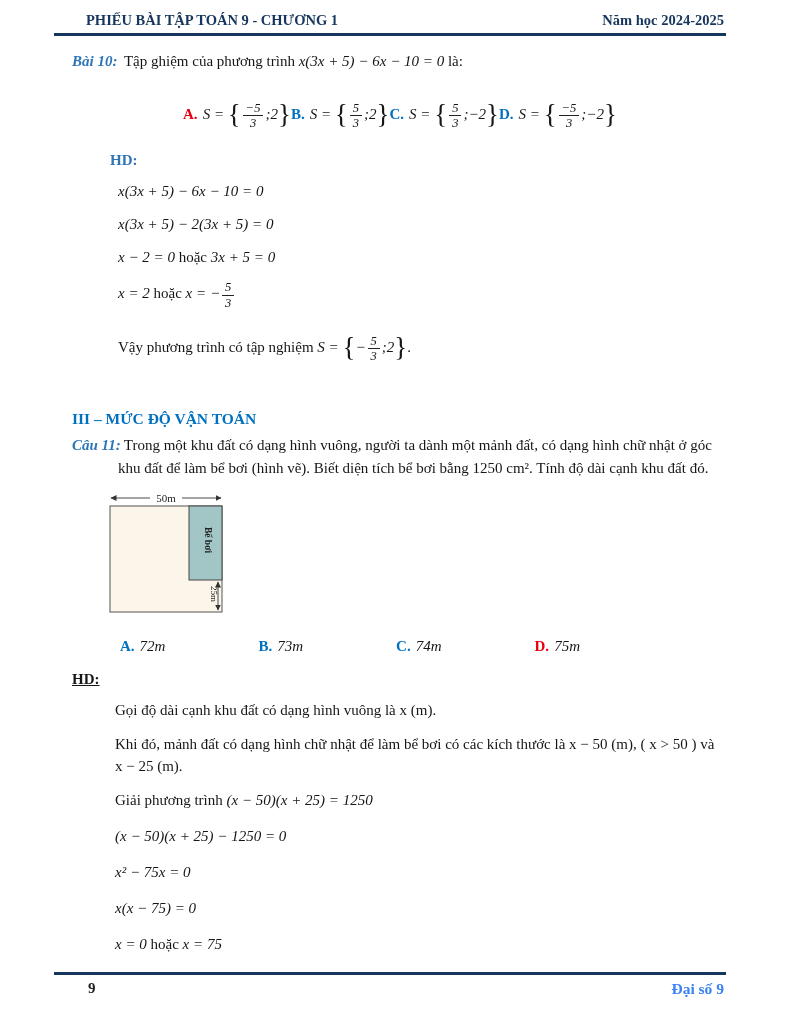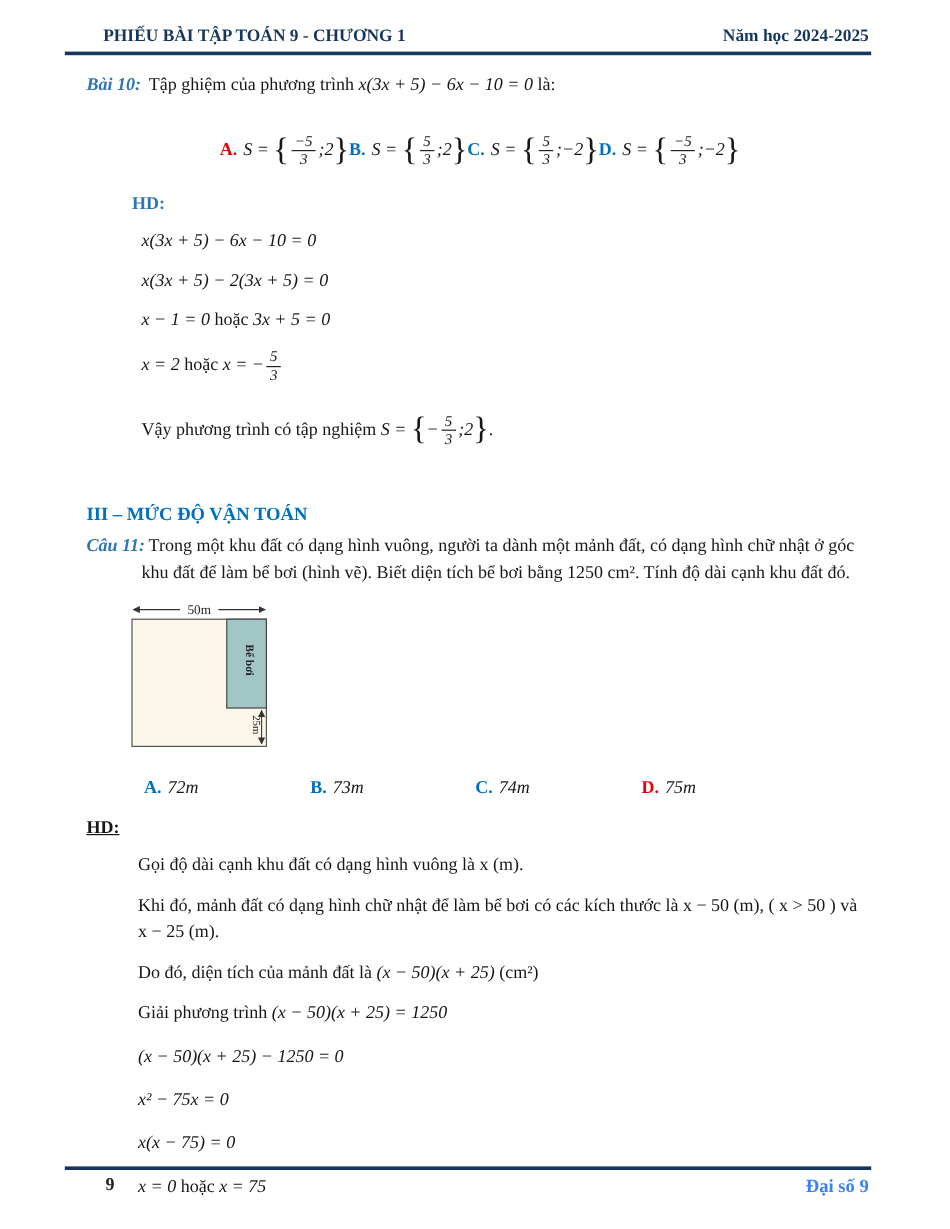--- a/index.html
+++ b/index.html
@@ -3,21 +3,21 @@
 <meta charset="utf-8">
 <style>
   * { margin:0; padding:0; box-sizing:border-box; }
   html,body { background:#ffffff; }
   body {
     width:792px; height:1024px;
     font-family:"Liberation Serif","DejaVu Serif",serif;
     font-size:15px; color:#161616;
     position:relative; overflow:hidden;
   }
-  .page { width:780px; height:1024px; padding:22px 54px 0 54px; position:relative; background:#fff; }
+  .page { width:780px; height:1024px; padding:12px 54px 0 54px; position:relative; background:#fff; }
 
   
   .hdr { display:flex; justify-content:space-between; align-items:baseline;
          padding:0 2px 0 32px; font-weight:bold; color:#17365D; font-size:14.5px; }
   .hdr-rule { border-bottom:3px solid #17365D; margin-top:4px; }
 
   
   .q-label { color:#2E75B6; font-weight:bold; font-style:italic; margin-right:3px; }
   .hd-blue { color:#2E75B6; font-weight:bold; margin:22px 0 4px 56px; }
   .hd-under { font-weight:bold; text-decoration:underline; margin:16px 0 4px 18px; }
@@ -97,21 +97,21 @@
     </div>
     <div class="option">
       <span class="opt-letter blue">D.</span><span class="math"><span>S =</span> <span class="brace">{</span><span class="frac"><span class="fnum">−5</span><span class="fden">3</span></span><span>;−2</span><span class="brace">}</span></span>
     </div>
   </div>
 
   <div class="hd-blue">HD:</div>
   <div class="step math">x(3x + 5) − 6x − 10 = 0</div>
   <div class="step math">x(3x + 5) − 2(3x + 5) = 0</div>
   <div class="step">
-    <span class="math">x − 1 = 0</span>
+    <span class="math">x − 2 = 0</span>
     <span class="upright">hoặc</span>
     <span class="math">3x + 5 = 0</span>
   </div>
   <div class="step">
     <span class="math">x = 2</span>
     <span class="upright">hoặc</span>
     <span class="math">x = −</span><span class="frac math"><span class="fnum">5</span><span class="fden">3</span></span>
   </div>
   <div class="conclusion">
     <span>Vậy phương trình có tập nghiệm</span>
@@ -163,25 +163,20 @@
     </div>
   </div>
 
   <div class="hd-under">HD:</div>
   <div class="sol-line">Gọi độ dài cạnh khu đất có dạng hình vuông là x (m).</div>
   <div class="sol-line">
     <span>Khi đó, mảnh đất có dạng hình chữ nhật để làm bể bơi có các kích thước là x − 50 (m), ( x &gt; 50 ) và</span><br>
     <span>x − 25 (m).</span>
   </div>
   <div class="sol-line">
-    <span>Do đó, diện tích của mảnh đất là</span>
-    <span class="math">(x − 50)(x + 25)</span>
-    <span>(cm²)</span>
-  </div>
-  <div class="sol-line">
     <span>Giải phương trình</span>
     <span class="math">(x − 50)(x + 25) = 1250</span>
   </div>
   <div class="eq-line math">(x − 50)(x + 25) − 1250 = 0</div>
   <div class="eq-line math">x² − 75x = 0</div>
   <div class="eq-line math">x(x − 75) = 0</div>
   <div class="eq-line">
     <span class="math">x = 0</span>
     <span class="upright">hoặc</span>
     <span class="math">x = 75</span>

